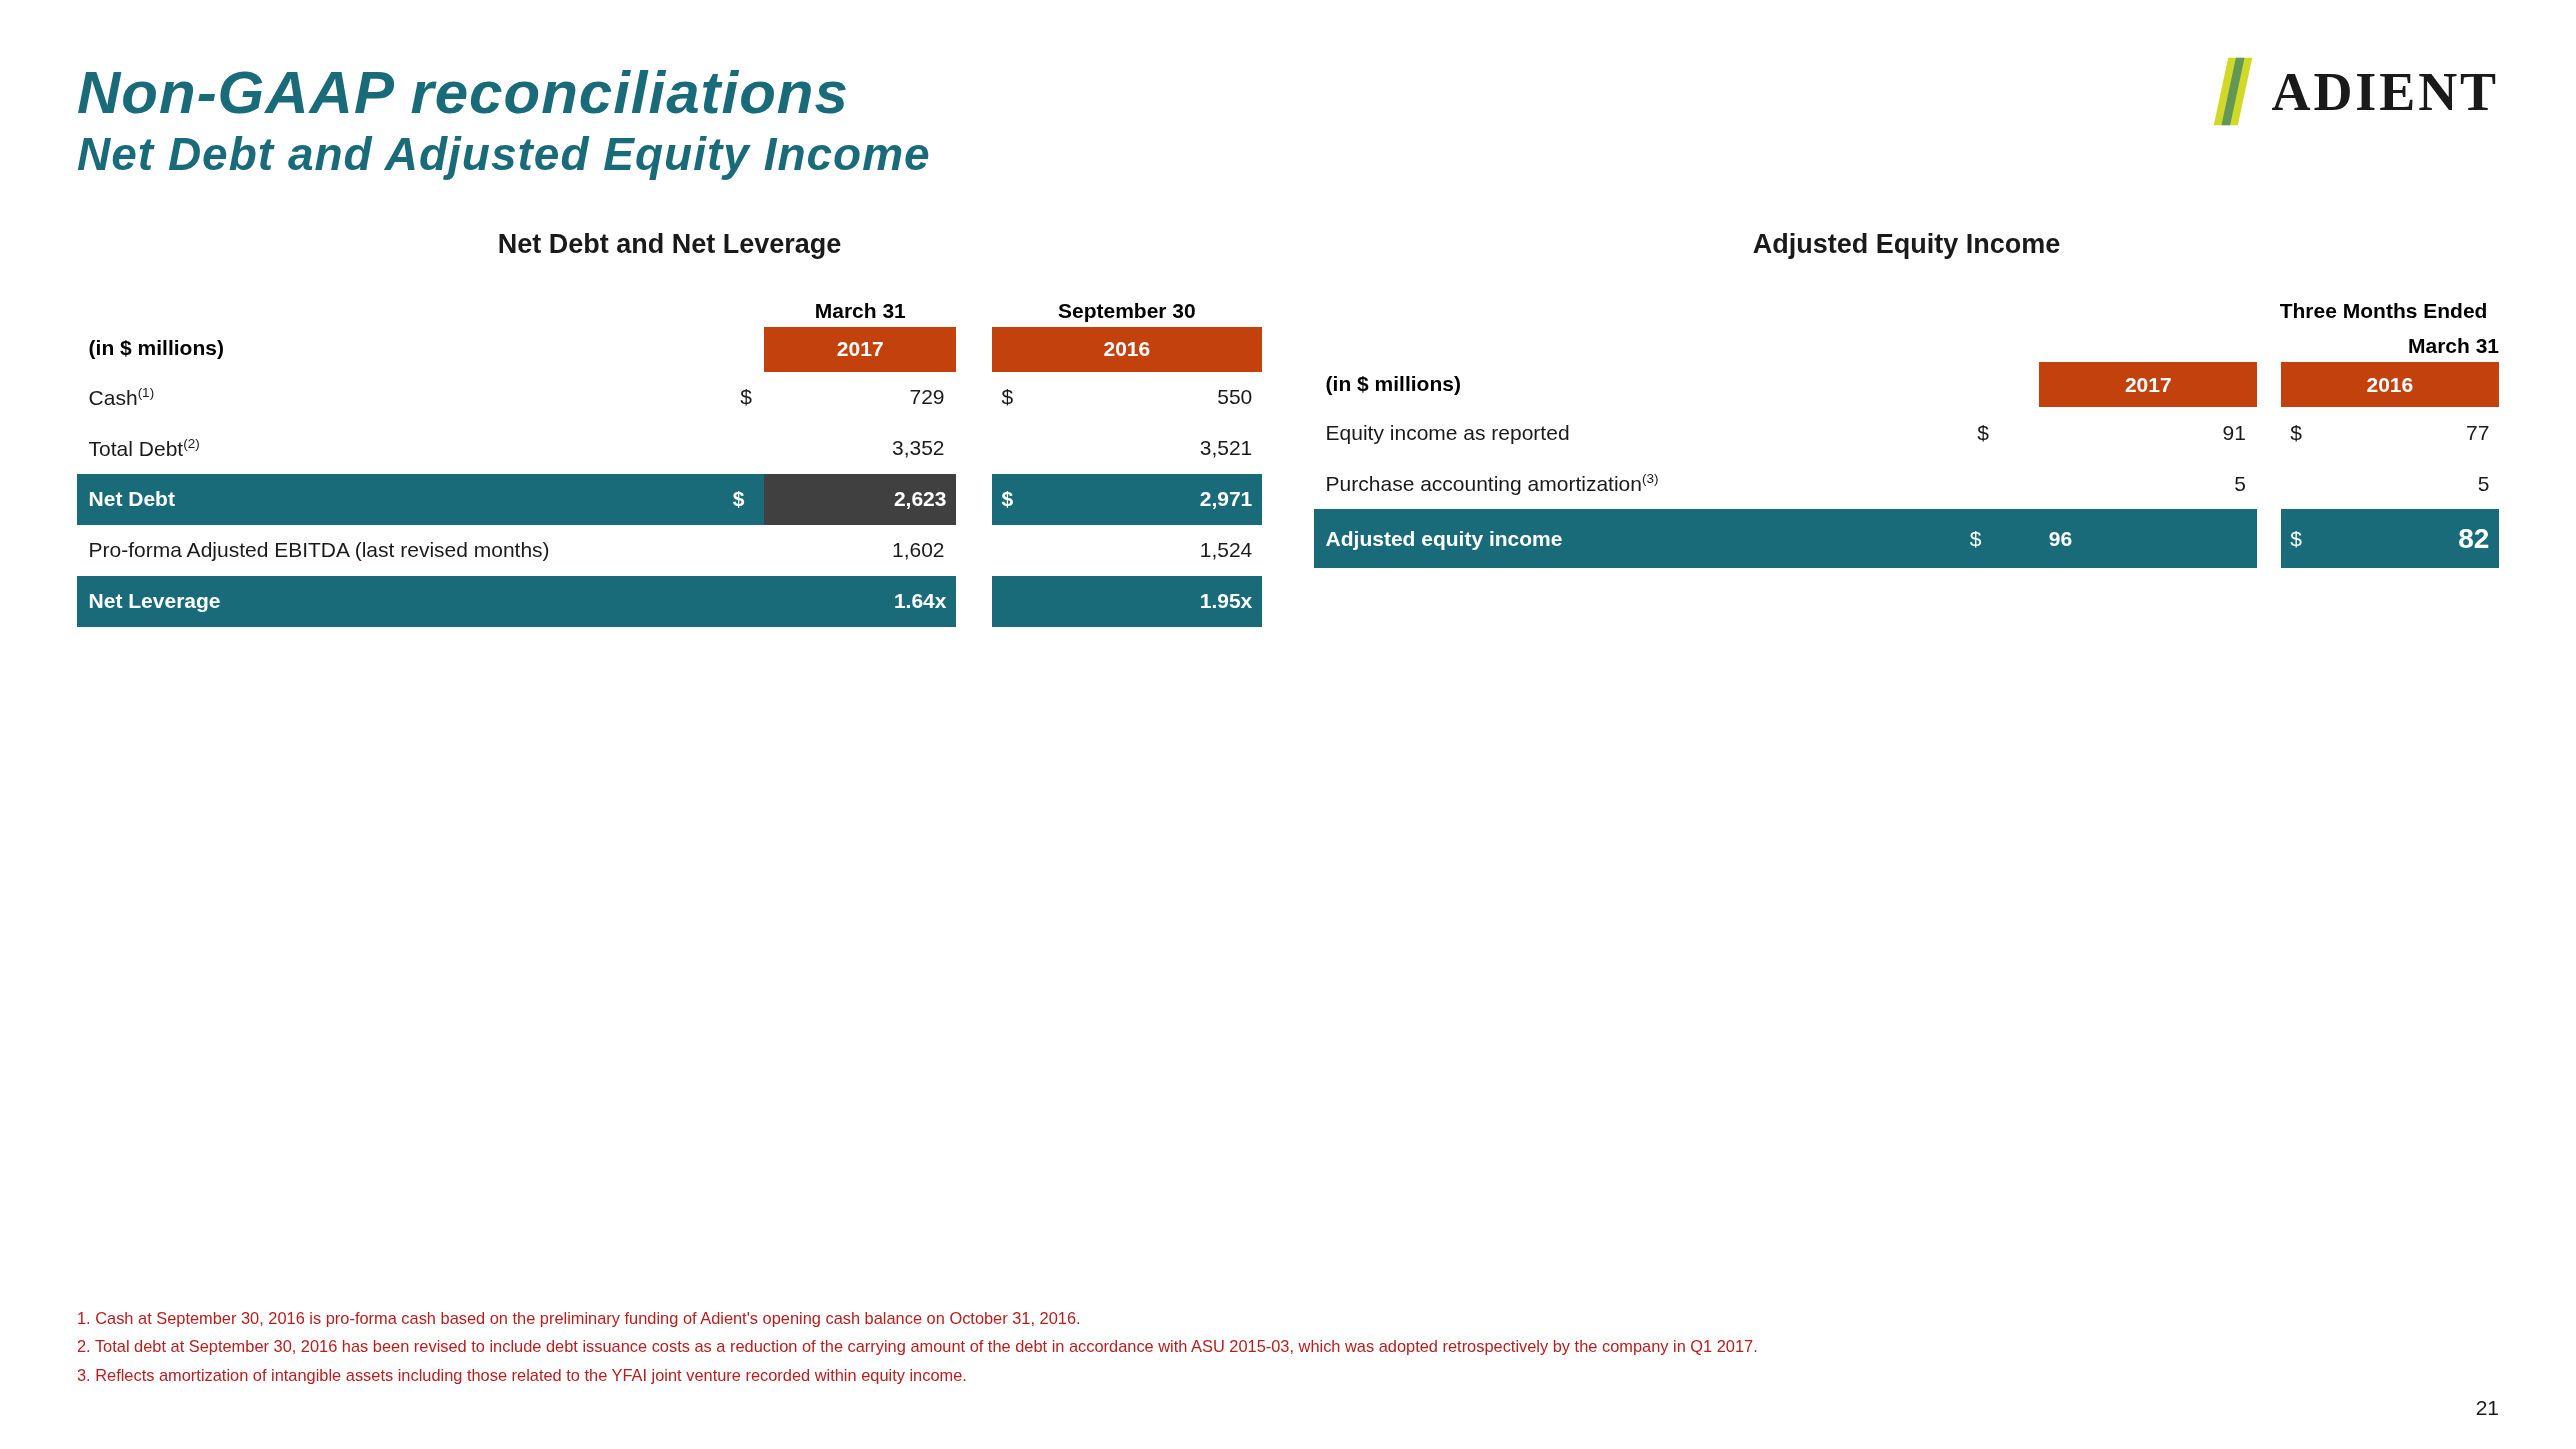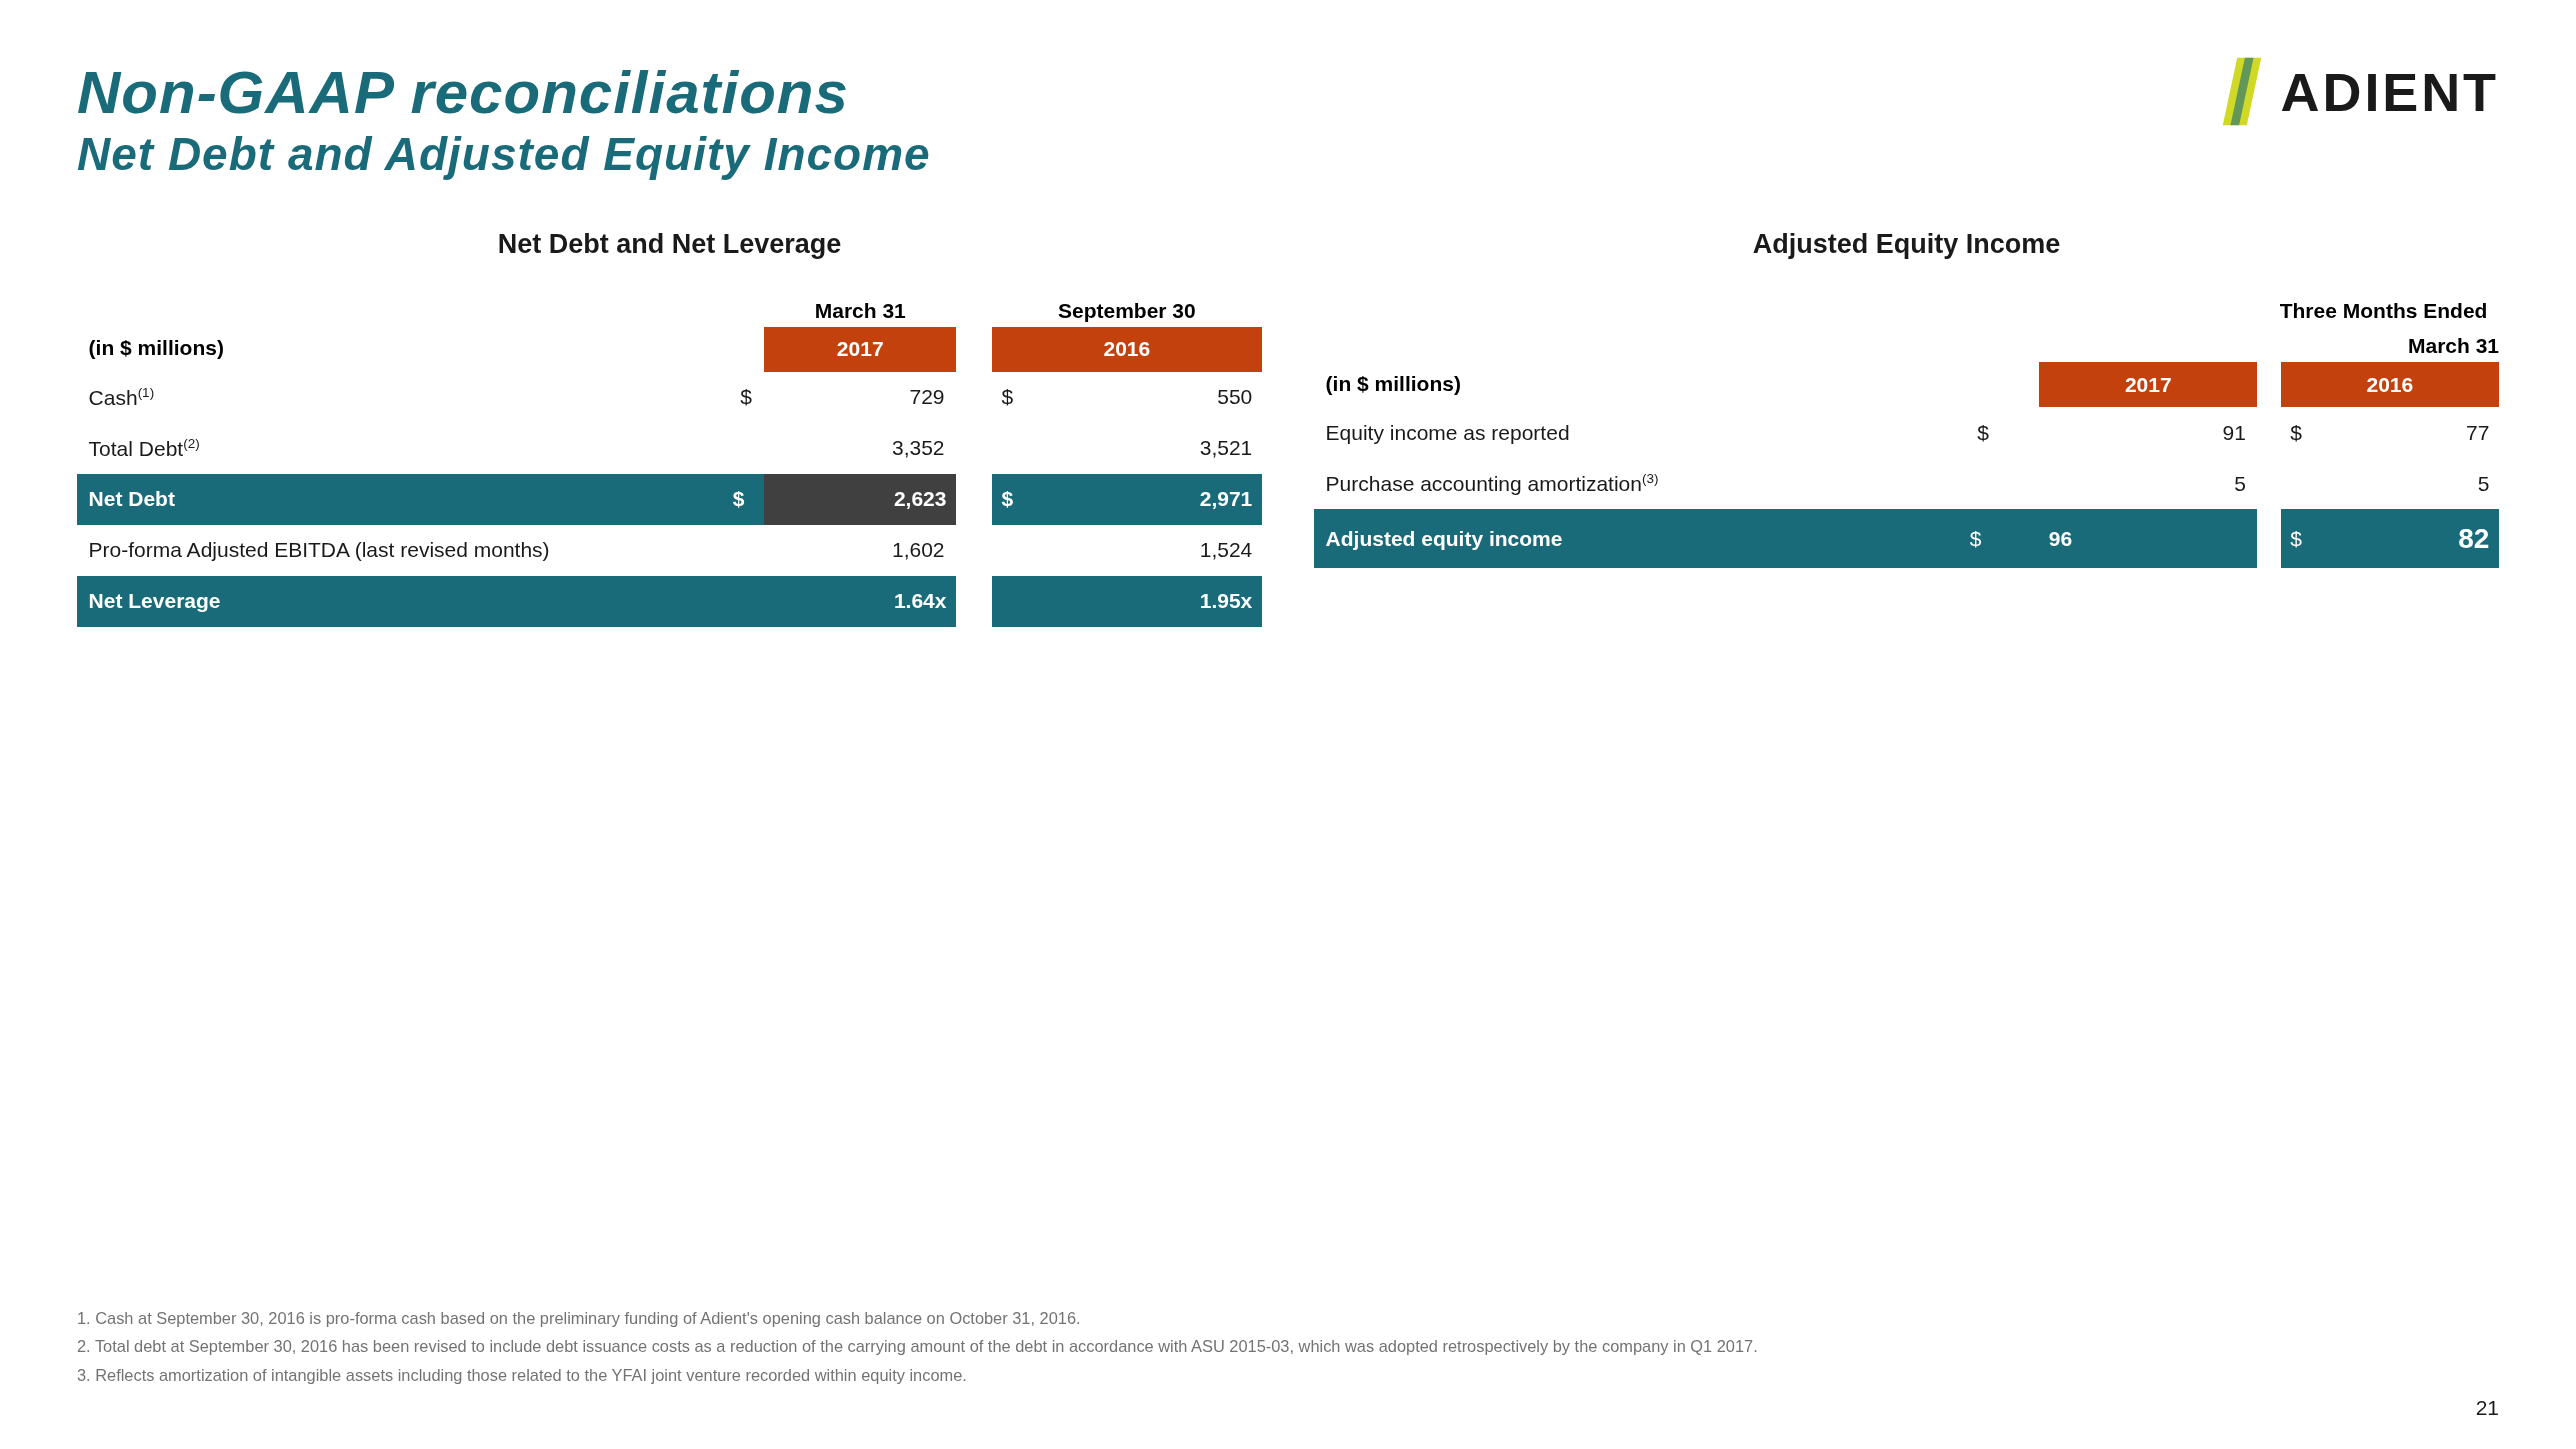--- a/index.html
+++ b/index.html
@@ -55,20 +55,21 @@
     .logo-slash {
       width: 58px;
       height: 77px;
     }
 
     .logo-text {
       font-size: 54px;
       font-weight: 700;
       color: #1a1a1a;
       letter-spacing: 2.9px;
+      font-family: Liberation Serif, serif;
     }
 
     
     .content-area {
       display: flex;
       gap: 52px;
       margin-top: 19.3px;
     }
 
     .left-section {
@@ -138,21 +139,21 @@
     
     .footnotes {
       position: absolute;
       bottom: 58px;
       left: 77px;
       right: 77px;
     }
 
     .footnote {
       font-size: 16.4px;
-      color: #737373;
+      color: #b91c1c;
       line-height: 1.5;
       margin-bottom: 3.9px;
     }
 
     
     .page-number {
       position: absolute;
       bottom: 29px;
       right: 77px;
       font-size: 21px;

